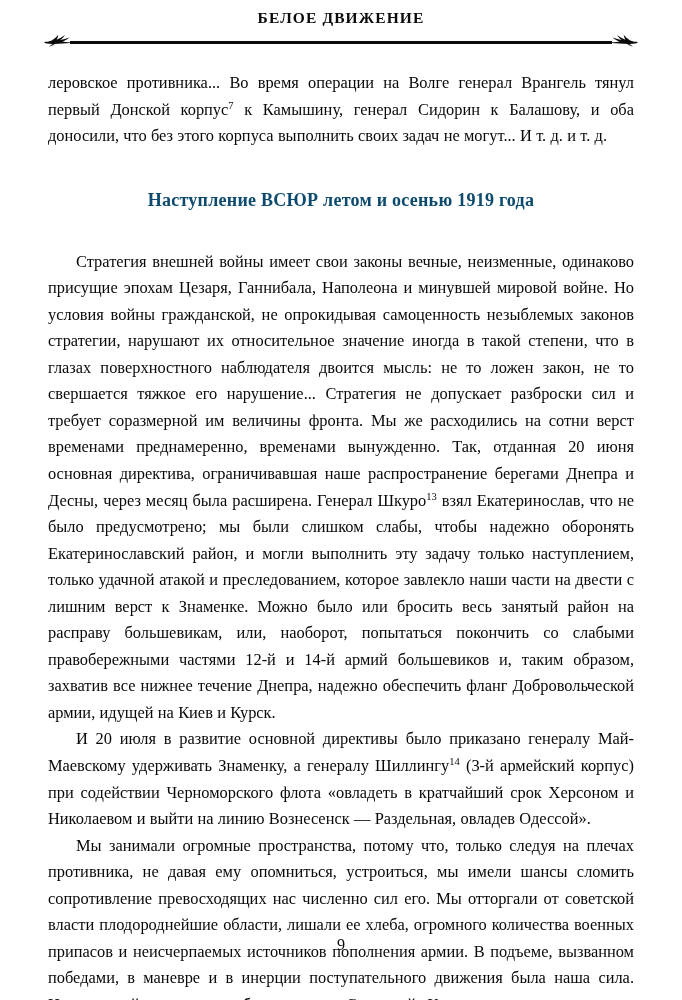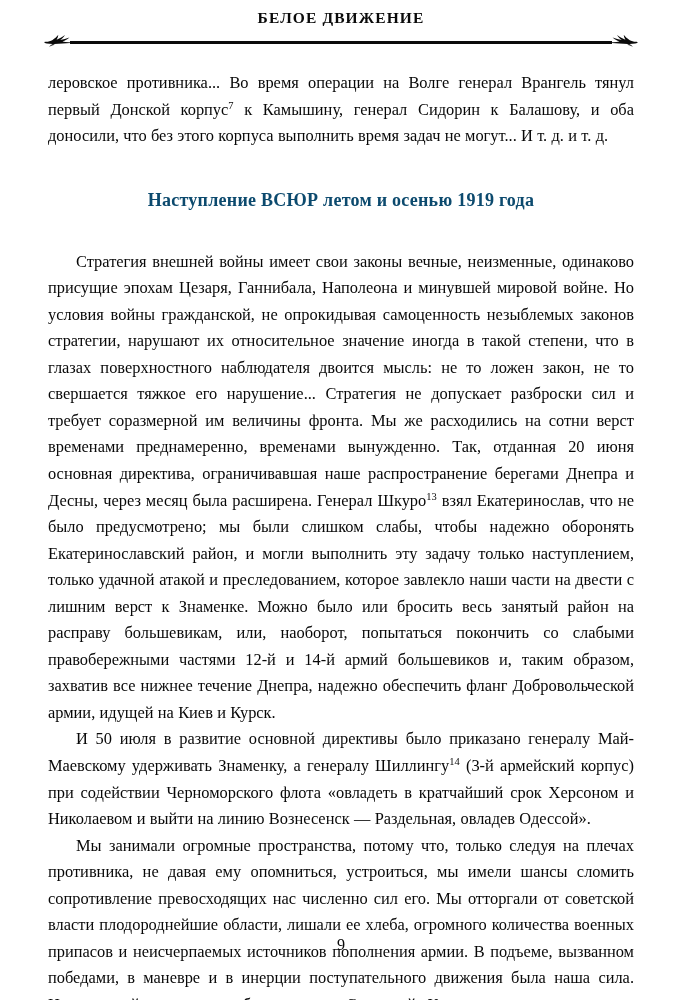--- a/index.html
+++ b/index.html
@@ -147,31 +147,31 @@
             <path d="M33 12.6 C27 12.6 22 12.2 18.5 11.6 C21.2 10.6 23.6 9.2 25.4 7.6 C22.4 8.6 19.2 9.5 16.2 10.1 C18.2 8.6 19.8 6.8 20.9 4.9 C18.2 6.9 15.3 8.6 12.6 9.7 C13.6 8.1 14.2 6.4 14.3 4.8 C12.6 6.9 10.6 8.7 8.6 9.9 C6.5 11.1 4.3 11.7 2.2 11.7 C1.0 11.7 0.3 11.9 0.3 12.3 C0.3 12.8 1.2 13.2 2.8 13.5 C5.0 13.9 7.6 14.0 10.4 13.9 C13.1 13.8 16.0 13.6 18.9 13.4 C23.8 13.0 28.6 12.8 33 12.8 Z"></path>
             <path d="M9.0 13.9 C7.2 14.6 5.9 15.6 5.2 16.7 C6.9 15.9 8.9 15.2 11.0 14.8 C10.3 14.5 9.6 14.2 9.0 13.9 Z"></path>
           </g>
         </svg>
       </div>
     </div>
   </div>
 
   <div class="body-col">
 
-    <p class="para no-indent"><span>леровское противника... Во время операции на Волге генерал Врангель тянул первый Донской корпус</span><sup>7</sup><span> к Камышину, генерал Сидорин к Балашову, и оба доносили, что без этого корпуса выполнить время задач не могут... И т. д. и т. д.</span></p>
+    <p class="para no-indent"><span>леровское противника... Во время операции на Волге генерал Врангель тянул первый Донской корпус</span><sup>7</sup><span> к Камышину, генерал Сидорин к Балашову, и оба доносили, что без этого корпуса выполнить своих задач не могут... И т. д. и т. д.</span></p>
 
     <div class="gap-before-heading"></div>
 
     <h2 class="section-heading">Наступление ВСЮР летом и осенью 1919 года</h2>
 
     <div class="gap-after-heading"></div>
 
     <p class="para"><span>Стратегия внешней войны имеет свои законы вечные, неизменные, одинаково присущие эпохам Цезаря, Ганнибала, Наполеона и минувшей мировой войне. Но условия войны гражданской, не опрокидывая самоценность незыблемых законов стратегии, нарушают их относительное значение иногда в такой степени, что в глазах поверхностного наблюдателя двоится мысль: не то ложен закон, не то свершается тяжкое его нарушение... Стратегия не допускает разброски сил и требует соразмерной им величины фронта. Мы же расходились на сотни верст временами преднамеренно, временами вынужденно. Так, отданная 20 июня основная директива, ограничивавшая наше распространение берегами Днепра и Десны, через месяц была расширена. Генерал Шкуро</span><sup>13</sup><span> взял Екатеринослав, что не было предусмотрено; мы были слишком слабы, чтобы надежно оборонять Екатеринославский район, и могли выполнить эту задачу только наступлением, только удачной атакой и преследованием, которое завлекло наши части на двести с лишним верст к Знаменке. Можно было или бросить весь занятый район на расправу большевикам, или, наоборот, попытаться покончить со слабыми правобережными частями 12-й и 14-й армий большевиков и, таким образом, захватив все нижнее течение Днепра, надежно обеспечить фланг Добровольческой армии, идущей на Киев и Курск.</span></p>
 
-    <p class="para"><span>И 50 июля в развитие основной директивы было приказано генералу Май-Маевскому удерживать Знаменку, а генералу Шиллингу</span><sup>14</sup><span> (3-й армейский корпус) при содействии Черноморского флота «овладеть в кратчайший срок Херсоном и Николаевом и выйти на линию Вознесенск — Раздельная, овладев Одессой».</span></p>
+    <p class="para"><span>И 20 июля в развитие основной директивы было приказано генералу Май-Маевскому удерживать Знаменку, а генералу Шиллингу</span><sup>14</sup><span> (3-й армейский корпус) при содействии Черноморского флота «овладеть в кратчайший срок Херсоном и Николаевом и выйти на линию Вознесенск — Раздельная, овладев Одессой».</span></p>
 
     <p class="para">Мы занимали огромные пространства, потому что, только следуя на плечах противника, не давая ему опомниться, устроиться, мы имели шансы сломить сопротивление превосходящих нас численно сил его. Мы отторгали от советской власти плодороднейшие области, лишали ее хлеба, огромного количества военных припасов и неисчерпаемых источников пополнения армии. В подъеме, вызванном победами, в маневре и в инерции поступательного движения была наша сила. Истощенный многими мобилизациями Северный Кавказ уже не мог питать надлежаще</p>
 
   </div>
 
   <div class="folio">9</div>
 
 </div>
 
 </body></html>

